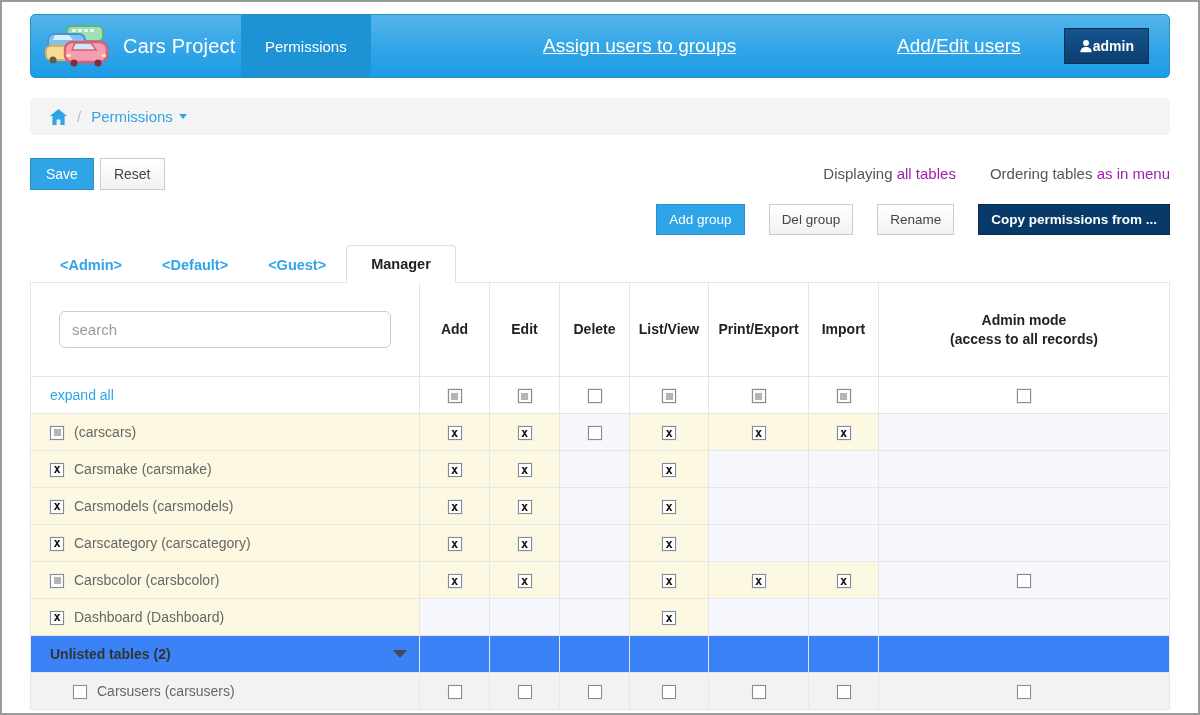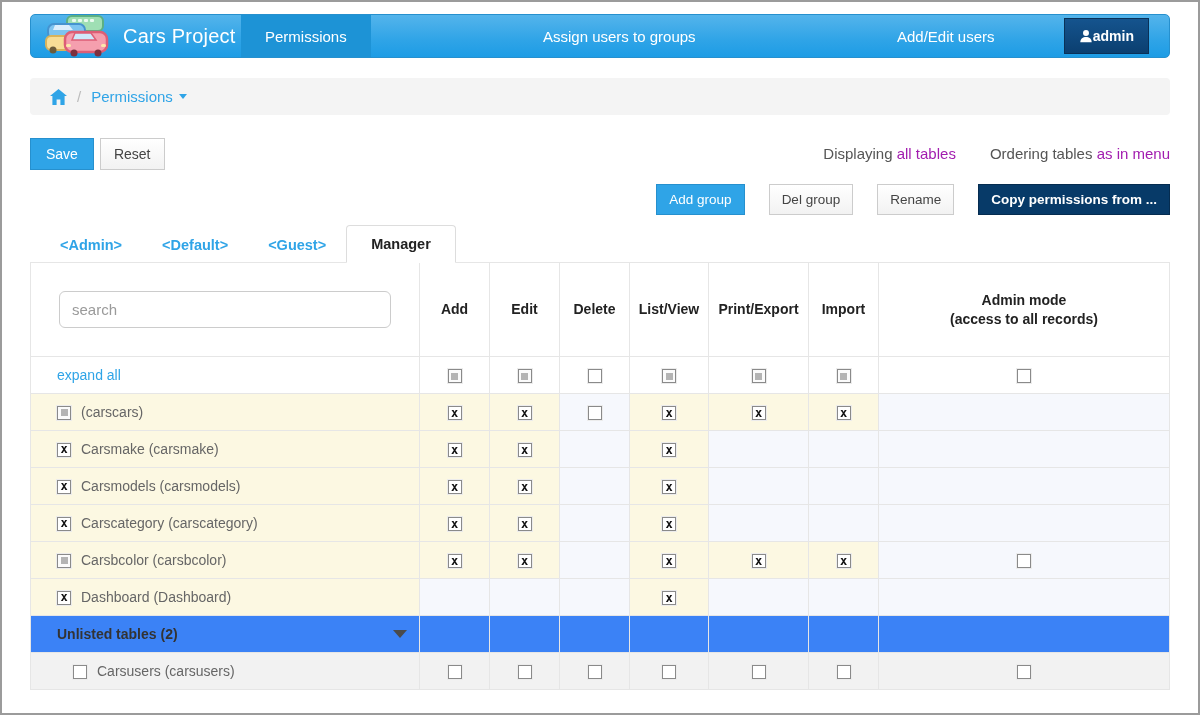--- a/index.html
+++ b/index.html
@@ -1,24 +1,24 @@
 <!DOCTYPE html>
 <html><head>
 <meta charset="utf-8">
 <style>
   * { margin:0; padding:0; box-sizing:border-box; }
   body { font-family:"Liberation Sans", sans-serif; background:#fff; }
   .page { width:1200px; height:715px; border:2px solid #9b9b9b; background:#fff; padding:12px 28px 0 28px; overflow:hidden; }
 
   
-  .navbar { height:44px; border-radius:5px; background:linear-gradient(180deg,#54b4eb,#2fa4e7 60%,#1d9ce5); position:relative; display:flex; align-items:center; border:1px solid #2690ce; }
+  .navbar { height:64px; border-radius:5px; background:linear-gradient(180deg,#54b4eb,#2fa4e7 60%,#1d9ce5); position:relative; display:flex; align-items:center; border:1px solid #2690ce; }
   .brand { display:flex; align-items:center; gap:12px; padding-left:14px; }
   .brand-title { color:#fff; font-size:20px; letter-spacing:0.2px; }
   .nav-active { position:absolute; left:210px; top:0; height:100%; background:#1d93d6; color:#fff; font-size:15px; display:flex; align-items:center; padding:0 24px; }
-  .nav-link { position:absolute; color:#fff; font-size:15px; top:50%; transform:translateY(-50%); cursor:pointer; }
+  .nav-link { position:absolute; color:#fff; font-size:19px; top:50%; transform:translateY(-50%); cursor:pointer;text-decoration:underline; }
   .nav-link.assign { left:512px; }
   .nav-link.addedit { left:866px; }
   .btn-admin { position:absolute; right:20px; top:50%; transform:translateY(-50%); background:linear-gradient(180deg,#15548e,#0b3f70); border:1px solid #093158; border-radius:0; color:#fff; font-size:14px; font-weight:bold; padding:9px 14px; display:flex; align-items:center; cursor:pointer; }
 
   
   .breadcrumb { margin-top:20px; height:37px; background:#f4f4f4; border-radius:4px; display:flex; align-items:center; padding:0 20px; gap:10px; font-size:15px; }
   .breadcrumb .sep { color:#bbb; }
   .crumb-link { color:#2fa4e7; cursor:pointer; display:flex; align-items:center; gap:6px; }
   .caret-blue { width:0; height:0; border-left:4px solid transparent; border-right:4px solid transparent; border-top:5px solid #2fa4e7; display:inline-block; }
 
@@ -41,21 +41,21 @@
   .tab.active { background:#fff; color:#222; border:1px solid #ddd; border-bottom:1px solid #fff; border-radius:4px 4px 0 0; padding:10px 24px; }
 
   
   table.perm { width:100%; border-collapse:collapse; border:1px solid #ddd; font-size:14px; table-layout:fixed; }
   table.perm th, table.perm td { border:1px solid #e6e6e6; }
   thead th { font-weight:bold; color:#222; text-align:center; height:58px; background:#fff; font-size:14px; line-height:1.35; }
   thead th.search-th { text-align:left; padding:28px; }
   .search-input { width:100%; height:37px; border:1px solid #ccc; border-radius:6px; padding:0 12px; font-size:15px; color:#555; font-family:"Liberation Sans", sans-serif; }
   .search-input::placeholder { color:#9a9a9a; }
   tbody td { height:37px; text-align:center; }
-  td.name-cell { text-align:left; padding-left:26px; color:#666; }
+  td.name-cell { text-align:left; padding-left:19px; color:#666; }
   .row-label { vertical-align:middle;text-align:center; }
   .link { color:#2fa4e7; cursor:pointer; }
 
   .row-expand td { background:#fff; }
   .row-table td { background:#f6f8fd; }
   .row-table td.state-chk, .row-table td.name-cell { background:#fcf8e2; }
   .row-group td { background:#3b82f6; }
   .row-group .row-label { font-weight:bold; color:#333; }
   .row-unlisted td { background:#f2f2f2; }
   .row-unlisted td.name-cell { padding-left:42px; }

